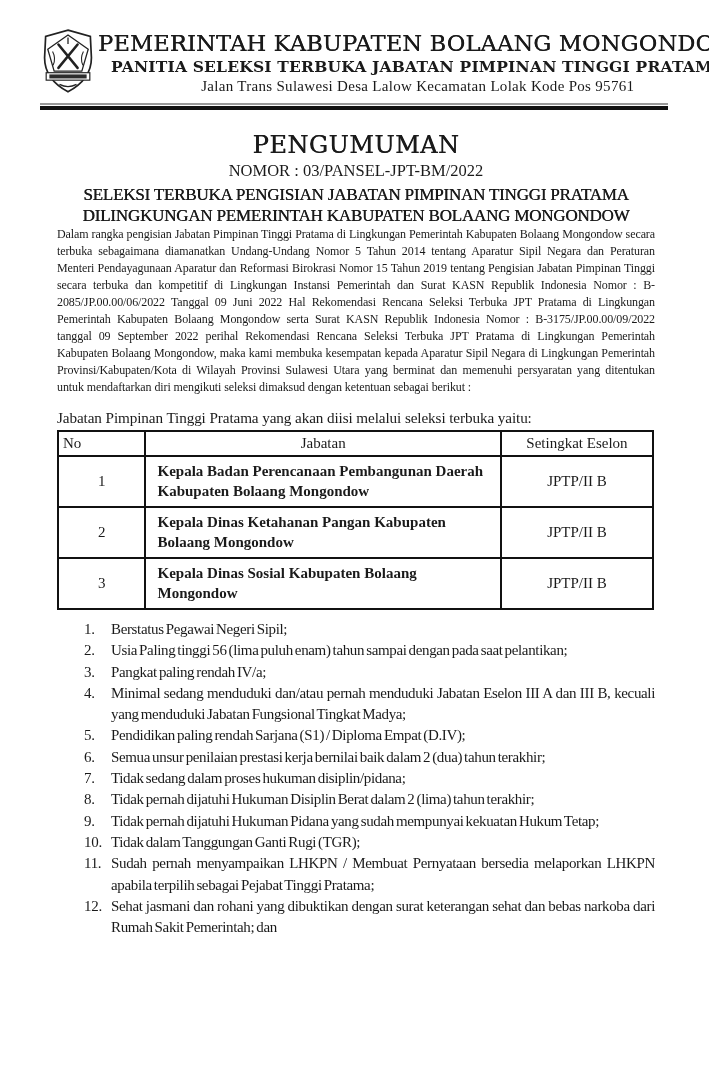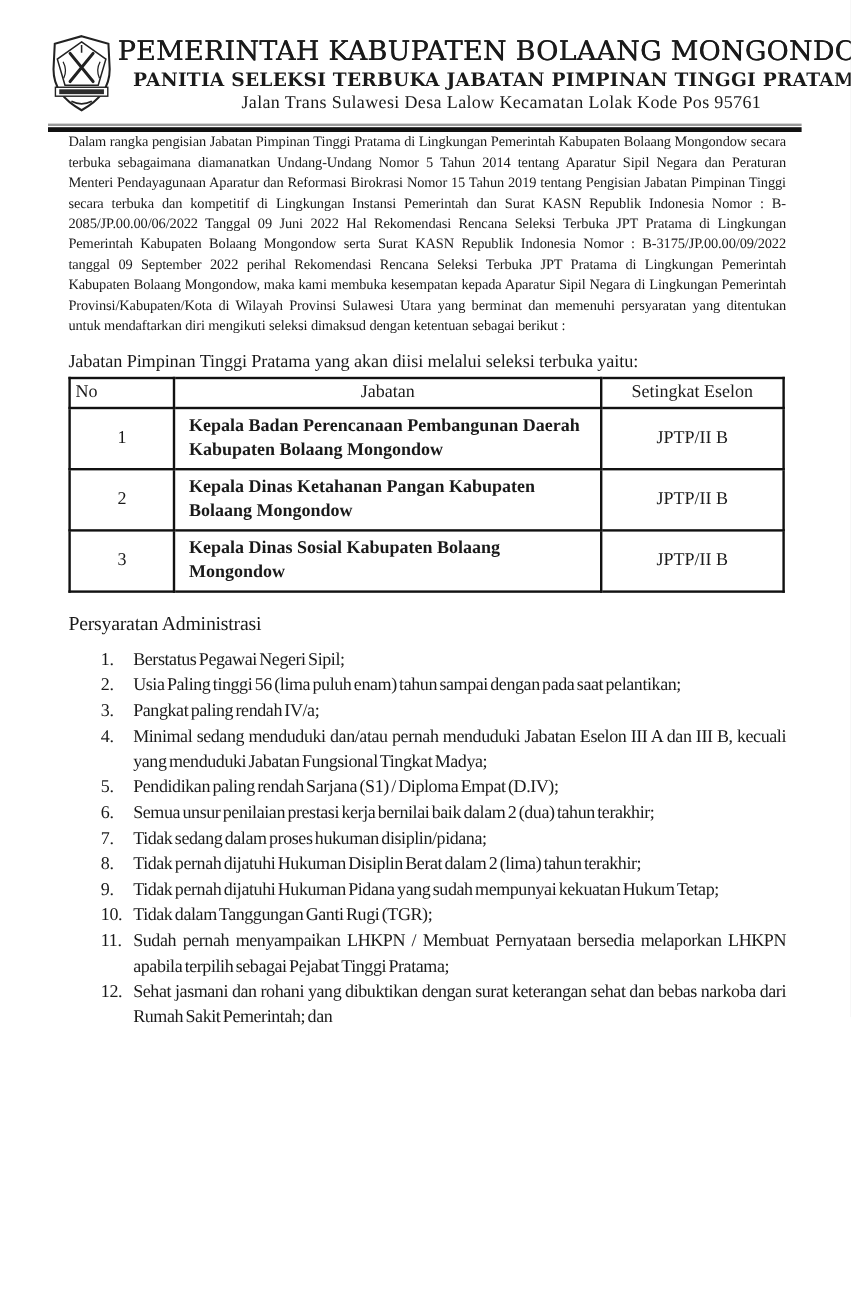--- a/index.html
+++ b/index.html
@@ -123,20 +123,28 @@
       <div class="gov-name">PEMERINTAH KABUPATEN BOLAANG MONGONDOW</div>
       <div class="committee">PANITIA SELEKSI TERBUKA JABATAN PIMPINAN TINGGI PRATAMA</div>
       <div class="address">Jalan Trans Sulawesi Desa Lalow Kecamatan Lolak Kode Pos 95761</div>
     </div>
   </div>
   <div class="rule">
     <div class="rule-thin"></div>
     <div class="rule-thick"></div>
   </div>
 
+  <div class="title-block">
+    <div class="doc-title">PENGUMUMAN</div>
+    <div class="doc-number">NOMOR : 03/PANSEL-JPT-BM/2022</div>
+    <div class="doc-subtitle">
+      <div>SELEKSI TERBUKA PENGISIAN JABATAN PIMPINAN TINGGI PRATAMA</div>
+      <div>DILINGKUNGAN PEMERINTAH KABUPATEN BOLAANG MONGONDOW</div>
+    </div>
+  </div>
 
   <div class="opening">Dalam rangka pengisian Jabatan Pimpinan Tinggi Pratama di Lingkungan Pemerintah Kabupaten Bolaang Mongondow secara terbuka sebagaimana diamanatkan Undang-Undang Nomor 5 Tahun 2014 tentang Aparatur Sipil Negara dan Peraturan Menteri Pendayagunaan Aparatur dan Reformasi Birokrasi Nomor 15 Tahun 2019 tentang Pengisian Jabatan Pimpinan Tinggi secara terbuka dan kompetitif di Lingkungan Instansi Pemerintah dan Surat KASN Republik Indonesia Nomor : B-2085/JP.00.00/06/2022 Tanggal 09 Juni 2022 Hal Rekomendasi Rencana Seleksi Terbuka JPT Pratama di Lingkungan Pemerintah Kabupaten Bolaang Mongondow serta Surat KASN Republik Indonesia Nomor : B-3175/JP.00.00/09/2022 tanggal 09 September 2022 perihal Rekomendasi Rencana Seleksi Terbuka JPT Pratama di Lingkungan Pemerintah Kabupaten Bolaang Mongondow, maka kami membuka kesempatan kepada Aparatur Sipil Negara di Lingkungan Pemerintah Provinsi/Kabupaten/Kota di Wilayah Provinsi Sulawesi Utara yang berminat dan memenuhi persyaratan yang ditentukan untuk mendaftarkan diri mengikuti seleksi dimaksud dengan ketentuan sebagai berikut :</div>
 
   <div class="table-intro">Jabatan Pimpinan Tinggi Pratama yang akan diisi melalui seleksi terbuka yaitu:</div>
 
   <table class="positions">
     <thead>
       <tr>
         <th class="col-no">No</th>
         <th class="col-jabatan">Jabatan</th>
@@ -155,21 +163,20 @@
         <td class="cell-eselon">JPTP/II B</td>
       </tr>
       <tr class="row-short">
         <td class="cell-no">3</td>
         <td class="cell-jabatan">Kepala Dinas Sosial Kabupaten Bolaang Mongondow</td>
         <td class="cell-eselon">JPTP/II B</td>
       </tr>
     </tbody>
   </table>
 
-  <div class="req-heading">Persyaratan Administrasi</div>
   <div class="req-list">
     <div class="req-item">
       <span class="marker">1.</span>
       <div class="txt">Berstatus Pegawai Negeri Sipil;</div>
     </div>
     <div class="req-item">
       <span class="marker">2.</span>
       <div class="txt">Usia Paling tinggi 56 (lima puluh enam) tahun sampai dengan pada saat pelantikan;</div>
     </div>
     <div class="req-item">

